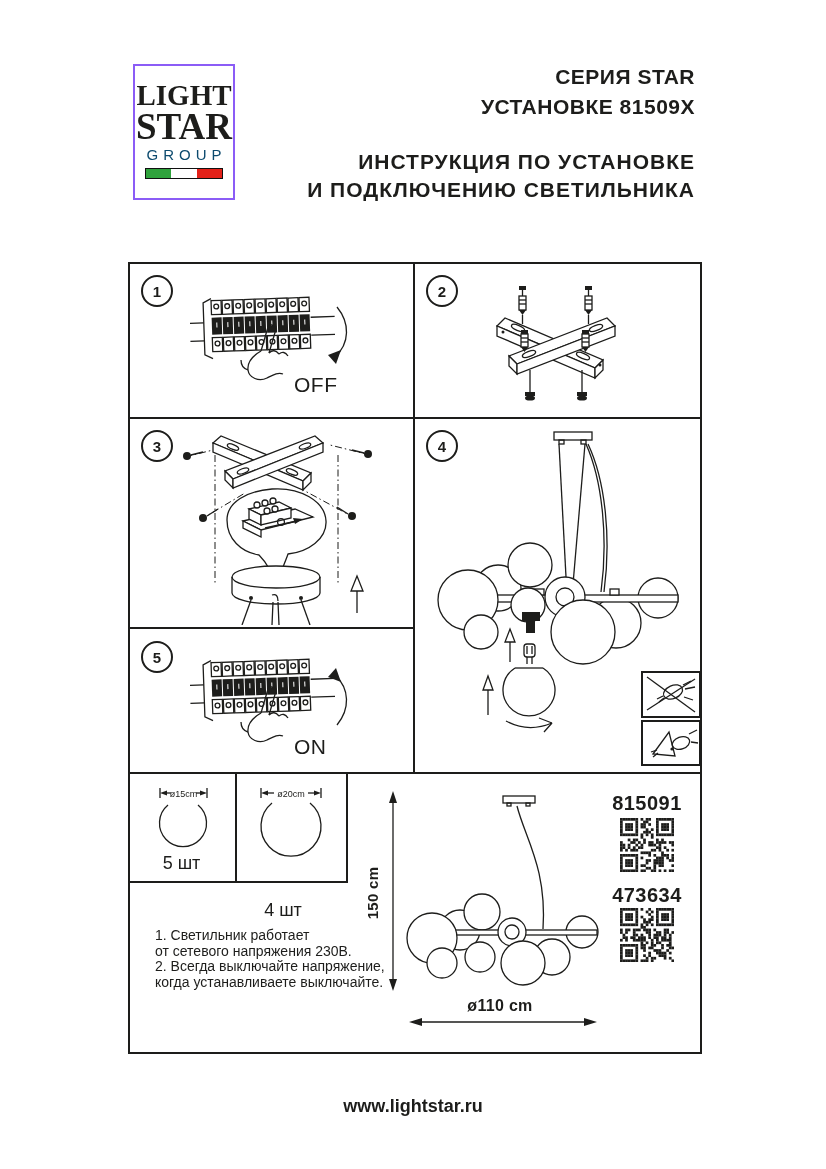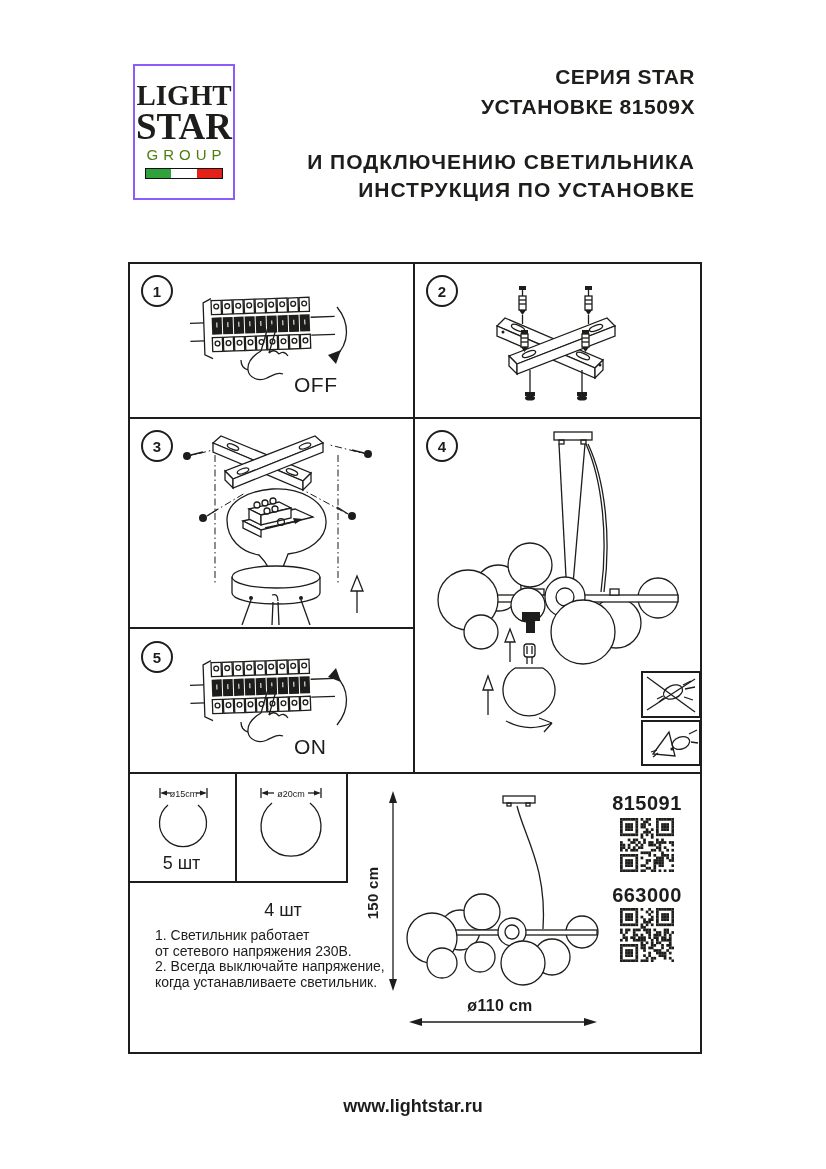--- a/index.html
+++ b/index.html
@@ -4,21 +4,21 @@
 <style>
   html,body{margin:0;padding:0;background:#fff;}
   .page{position:relative;width:826px;height:1169px;background:#ffffff;overflow:hidden;
         font-family:"Liberation Sans",sans-serif;color:#1d1d1b;}
   .abs{position:absolute;}
   .line{position:absolute;background:#1d1d1b;}
   
   .logo-box{left:133px;top:64px;width:102px;height:136px;border:2px solid #8b5cf6;box-sizing:border-box;text-align:center;}
   .logo-light{font-family:"Liberation Serif",serif;font-weight:bold;font-size:29px;line-height:29px;margin-top:15px;letter-spacing:0px;}
   .logo-star{font-family:"Liberation Serif",serif;font-weight:bold;font-size:37px;line-height:33px;letter-spacing:0px;}
-  .logo-group{font-size:15px;letter-spacing:5px;margin-top:3px;padding-left:5px;color:#4d7c0f;}
+  .logo-group{font-size:15px;letter-spacing:5px;margin-top:3px;padding-left:5px;color:#0c4a6e;}
   .flag{margin:5px auto 0;width:76px;height:9px;border:1px solid #101010;display:flex;box-sizing:content-box;}
   .flag span{flex:1;height:100%;}
   
   .hdr{right:131px;text-align:right;font-weight:bold;font-size:21px;line-height:30px;letter-spacing:.5px;}
   .hdr-title{line-height:28px;letter-spacing:1px;}
   
   .step-circle{width:32px;height:32px;border:2px solid #1d1d1b;border-radius:50%;box-sizing:border-box;
                display:flex;align-items:center;justify-content:center;font-weight:bold;font-size:15px;}
   .switch-label{font-size:21px;letter-spacing:.5px;}
   .count-label{font-size:18px;text-align:center;}
@@ -47,22 +47,22 @@
         <span style="background:#ffffff"></span>
         <span style="background:#e32119"></span>
     </div>
   </div>
 
   <div class="abs hdr" style="top:62px;">
     <div>СЕРИЯ STAR</div>
     <div>УСТАНОВКЕ 81509X</div>
   </div>
   <div class="abs hdr hdr-title" style="top:148px;">
+    <div>ИНСТРУКЦИЯ ПО УСТАНОВКЕ</div>
     <div>И ПОДКЛЮЧЕНИЮ СВЕТИЛЬНИКА</div>
-    <div>ИНСТРУКЦИЯ ПО УСТАНОВКЕ</div>
   </div>
 
   <div class="abs" style="left:128px;top:262px;width:574px;height:792px;border:2px solid #1d1d1b;box-sizing:border-box;"></div>
   <div class="line" style="left:413px;top:262px;width:2px;height:512px;"></div>
   <div class="line" style="left:128px;top:417px;width:574px;height:2px;"></div>
   <div class="line" style="left:128px;top:627px;width:287px;height:2px;"></div>
   <div class="line" style="left:128px;top:772px;width:574px;height:2px;"></div>
   <div class="line" style="left:235px;top:772px;width:2px;height:109px;"></div>
   <div class="line" style="left:346px;top:772px;width:2px;height:109px;"></div>
   <div class="line" style="left:128px;top:881px;width:220px;height:2px;"></div>
@@ -456,21 +456,21 @@
     <text x="36" y="10.5" font-size="9" text-anchor="middle">ø20cm</text>
     <path class="s" d="M17,17 A30,30 0 1 0 55,17"></path>
   </svg>
   <div class="abs count-label" style="left:128px;top:853px;width:107px;">5 шт</div>
   <div class="abs count-label" style="left:235px;top:900px;width:96px;">4 шт</div>
 
   <div class="abs notes" style="left:155px;top:928px;width:245px;">
     <div>1. Светильник работает</div>
     <div>от сетевого напряжения 230В.</div>
     <div>2. Всегда выключайте напряжение,</div>
-    <div>когда устанавливаете светильник.</div>
+    <div>когда устанавливаете выключайте.</div>
   </div>
 
   <svg class="abs" style="left:386px;top:790px;" width="14" height="202" viewBox="0 0 14 202">
     <line class="s" x1="7" y1="8" x2="7" y2="194"></line>
     <polygon class="f" points="7,1 3,13 11,13"></polygon>
     <polygon class="f" points="7,201 3,189 11,189"></polygon>
   </svg>
   <div class="abs dim-label" style="left:334px;top:883px;width:80px;height:20px;transform:rotate(-90deg);">150 cm</div>
 
   <svg class="abs" style="left:405px;top:782px;" width="200" height="230" viewBox="0 0 200 230">
@@ -710,21 +710,21 @@
       <rect x="33.43" y="48.86" width="2.72" height="2.72" fill="#1d1d1b"></rect>
       <rect x="20.57" y="51.43" width="2.72" height="2.72" fill="#1d1d1b"></rect>
       <rect x="23.14" y="51.43" width="2.72" height="2.72" fill="#1d1d1b"></rect>
       <rect x="30.86" y="51.43" width="2.72" height="2.72" fill="#1d1d1b"></rect>
       <rect x="33.43" y="51.43" width="2.72" height="2.72" fill="#1d1d1b"></rect>
       <rect x="38.57" y="51.43" width="2.72" height="2.72" fill="#1d1d1b"></rect>
       <rect x="43.71" y="51.43" width="2.72" height="2.72" fill="#1d1d1b"></rect>
       <rect x="48.86" y="51.43" width="2.72" height="2.72" fill="#1d1d1b"></rect>
       <rect x="51.43" y="51.43" width="2.72" height="2.72" fill="#1d1d1b"></rect>
     </svg>
-  <div class="abs qr-label" style="left:607px;top:884px;width:80px;">663000</div>
+  <div class="abs qr-label" style="left:607px;top:884px;width:80px;">473634</div>
   <svg class="abs" style="left:620px;top:908px;" width="54" height="54">
       <rect x="0.00" y="0.00" width="2.72" height="2.72" fill="#1d1d1b"></rect>
       <rect x="0.00" y="2.57" width="2.72" height="2.72" fill="#1d1d1b"></rect>
       <rect x="0.00" y="5.14" width="2.72" height="2.72" fill="#1d1d1b"></rect>
       <rect x="0.00" y="7.71" width="2.72" height="2.72" fill="#1d1d1b"></rect>
       <rect x="0.00" y="10.29" width="2.72" height="2.72" fill="#1d1d1b"></rect>
       <rect x="0.00" y="12.86" width="2.72" height="2.72" fill="#1d1d1b"></rect>
       <rect x="0.00" y="15.43" width="2.72" height="2.72" fill="#1d1d1b"></rect>
       <rect x="2.57" y="0.00" width="2.72" height="2.72" fill="#1d1d1b"></rect>
       <rect x="2.57" y="15.43" width="2.72" height="2.72" fill="#1d1d1b"></rect>

